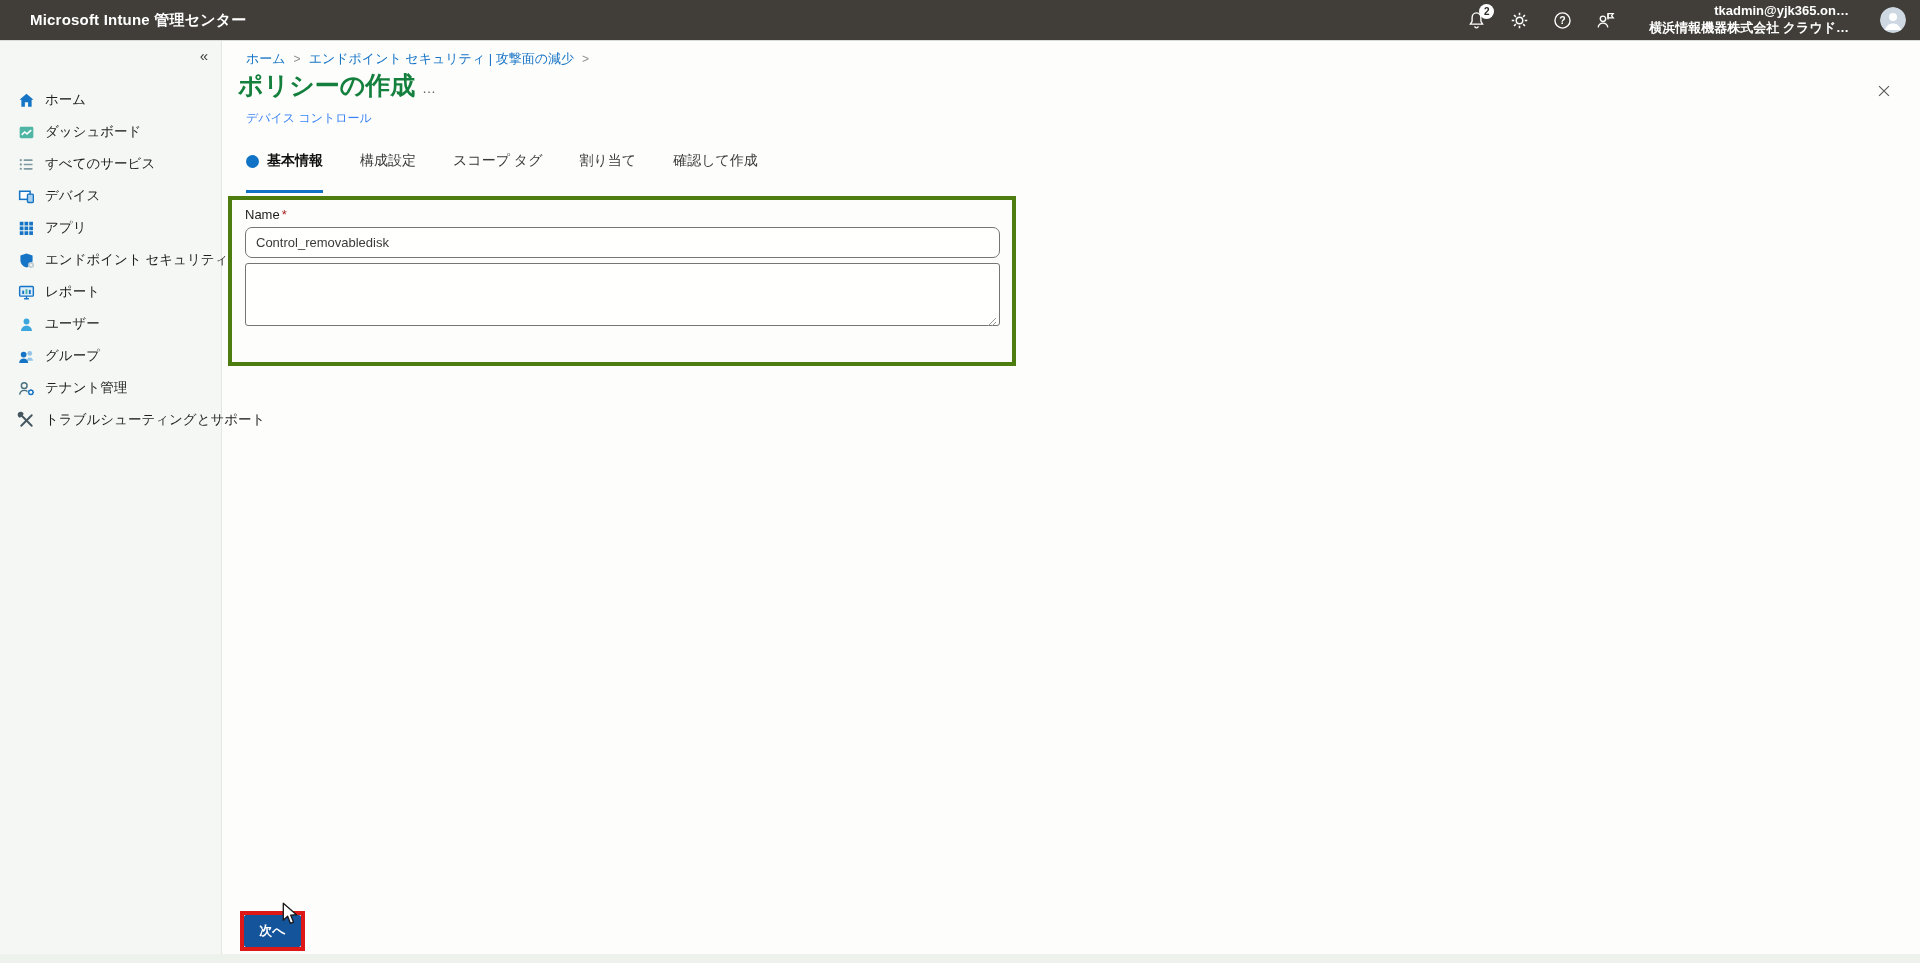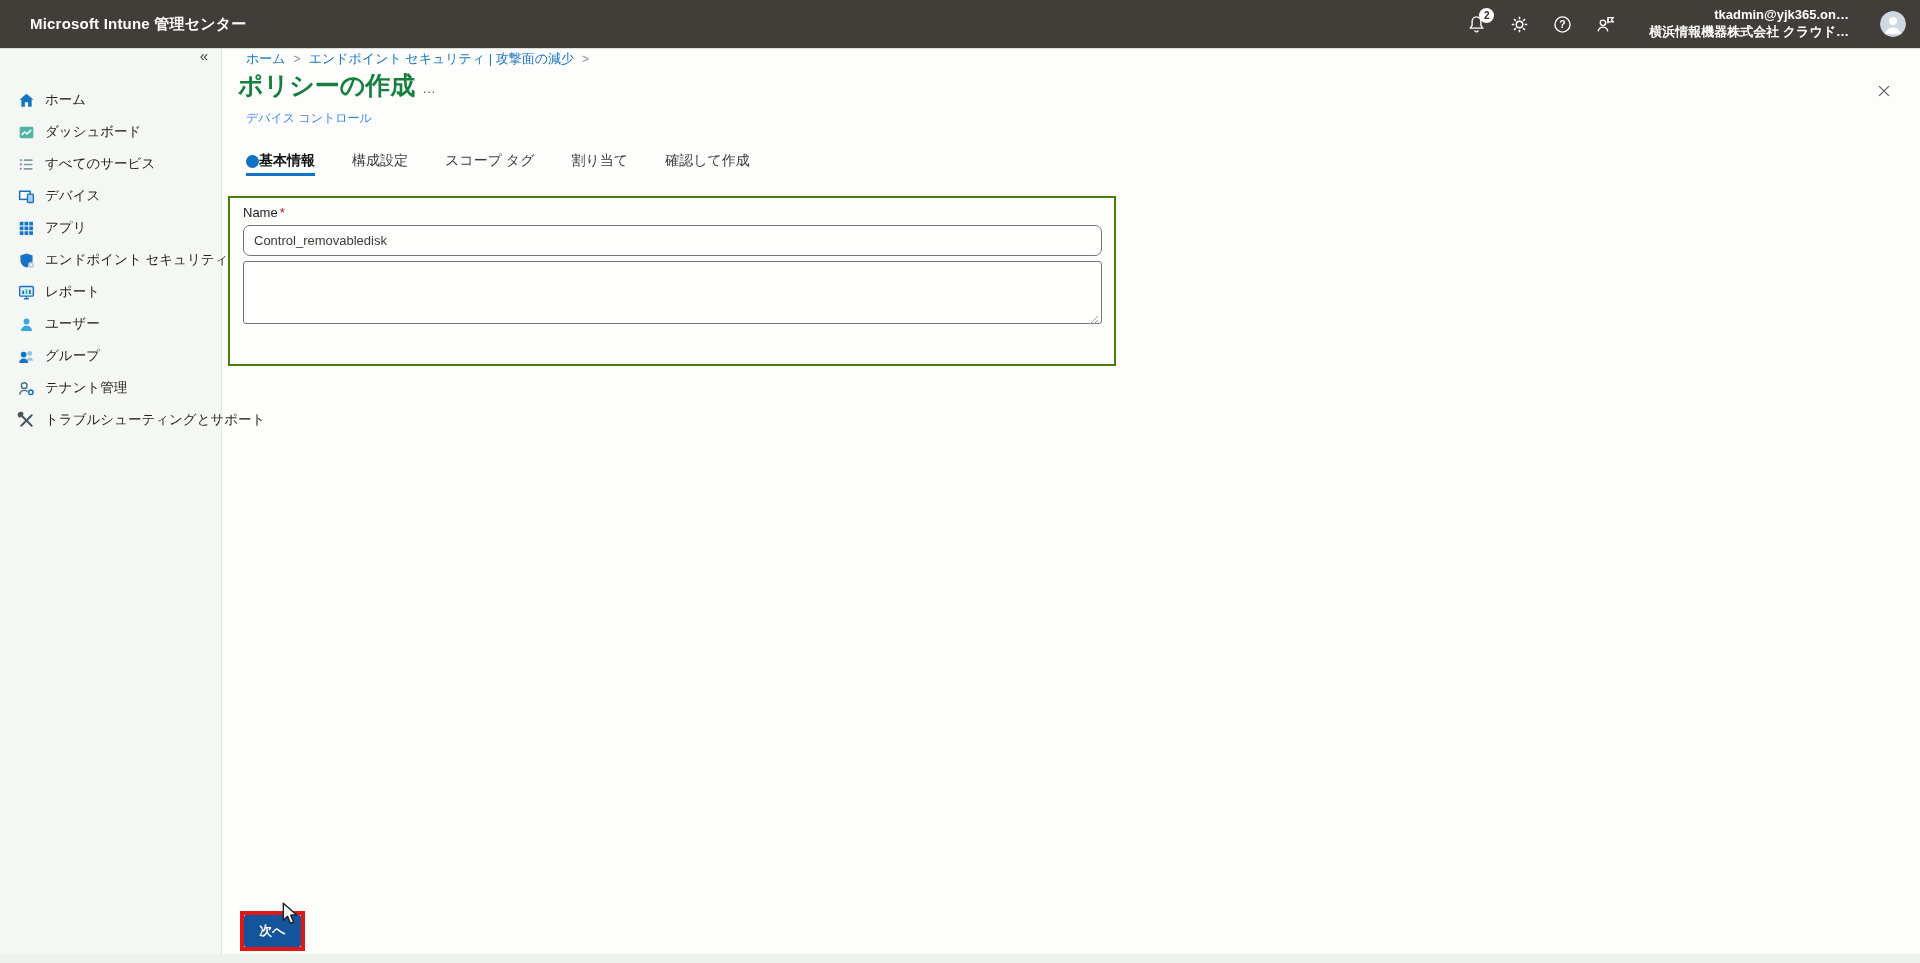--- a/index.html
+++ b/index.html
@@ -7,21 +7,21 @@
   body {
     font-family: "Liberation Sans", "DejaVu Sans", sans-serif;
     background: #fcfefb;
     position: relative;
     overflow: hidden;
     color: #1f1f1f;
   }
 
   
   .topbar {
-    position: absolute; left: 0; top: 0; width: 1920px; height: 48px;
+    position: absolute; left: 0; top: 0; width: 1920px; height: 40px;
     background: #413e39; color: #fff;
     display: flex; align-items: center;
     padding: 0 14px 0 30px;
     box-shadow: 0 1px 0 #d9ddd8;
     z-index: 30;
   }
   .topbar-title { font-size: 15px; font-weight: 700; letter-spacing: .2px; }
   .topbar-right { margin-left: auto; display: flex; align-items: center; gap: 21px; }
   .tb-iconbtn { position: relative; width: 22px; height: 22px; display: flex; align-items: center; justify-content: center; cursor: pointer; }
   .tb-iconbtn svg { width: 21px; height: 21px; display: block; }
@@ -80,28 +80,28 @@
     font-size: 12px; color: #3b82f6;
   }
   .close-btn { position: absolute; right: 27px; top: 42px; width: 18px; height: 18px; cursor: pointer; }
   .close-btn svg { width: 18px; height: 18px; display: block; }
 
   
   .tabs {
     position: absolute; left: 24px; top: 112px;
     display: flex; gap: 37px; font-size: 14px; color: #3a3a3a;
   }
-  .tab { display: flex; align-items: center; padding-bottom: 3px; cursor: pointer; border-bottom: 3px solid transparent; justify-content: flex-end; }
+  .tab { display: flex; align-items: center; gap: 8px; padding-bottom: 20px; cursor: pointer; border-bottom: 3px solid transparent; justify-content: flex-end; }
   .tab.active { font-weight: 700; color: #111; border-bottom-color: #1173c6; }
   .tab-dot { width: 13px; height: 13px; border-radius: 50%; background: #1173c6; flex: none; }
 
   
   .form-annotation {
-    position: absolute; left: 6px; top: 156px; width: 888px; height: 170px;
-    border: 2px solid #4d7c0f;
+    position: absolute; left: 6px; top: 156px; width: 788px; height: 170px;
+    border: 4px solid #4d7c0f;
     padding: 4px 12px 0 13px;
     background: transparent;
   }
   .field-label { font-size: 13px; color: #1c1c1c; margin-top: 3px; }
   .req-mark { color: #a8231f; margin-left: 2px; }
   .name-input {
     margin-top: 5px; width: 100%; height: 31px;
     border: 1px solid #757575; border-radius: 7px;
     padding: 0 10px; font-size: 13px; color: #3a3a3a;
     background: #fffffe; font-family: inherit; outline: none;

